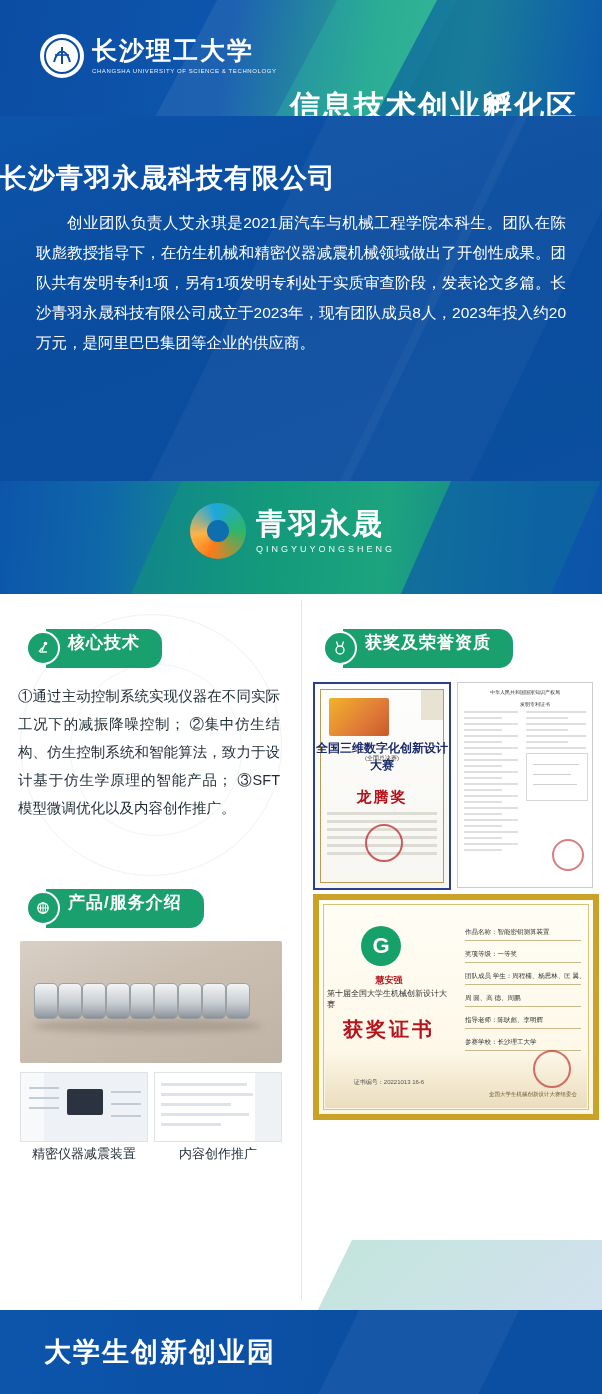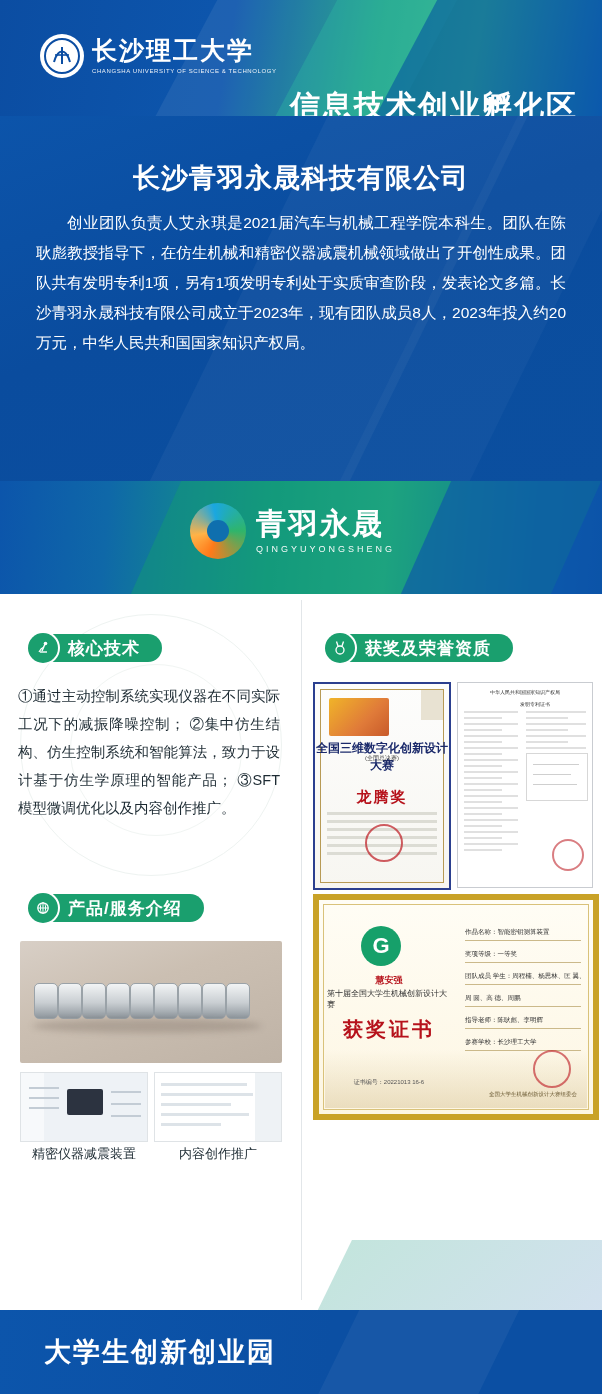--- a/index.html
+++ b/index.html
@@ -114,21 +114,20 @@
   .intro .sheen2 {
     position: absolute;
     top: -80px; left: 430px;
     width: 130px; height: 520px;
     background: rgba(255,255,255,0.03);
     transform: skewX(-26deg);
   }
   .company-name {
     position: absolute;
     top: 44px; left: 0; width: 602px;
-    text-align: center;
     color: #ffffff;
     font-size: 27px;
     font-weight: bold;
     letter-spacing: 1px;
   }
   .company-desc {
     position: absolute;
     top: 92px; left: 36px;
     width: 530px;
     color: #ffffff;
@@ -242,21 +241,21 @@
     align-items: center;
     justify-content: center;
     color: #ffffff;
     font-size: 15px;
     z-index: 2;
     box-shadow: 0 0 0 2px #ffffff;
   }
   .sec-pill {
     height: 28px;
     margin-left: -12px;
-    padding: 0 22px 0 22px;
+    padding: 0 22px 11px 22px;
     background: #1a9f6e;
     border-radius: 0 14px 14px 0;
     color: #ffffff;
     font-size: 17px;
     font-weight: bold;
     letter-spacing: 1px;
     display: flex;
     align-items: center;
   }
 
@@ -545,21 +544,21 @@
       </div>
     </div>
 
     <div class="header-title">信息技术创业孵化区</div>
   </div>
 
   <div class="intro">
     <div class="sheen"></div>
     <div class="sheen2"></div>
     <div class="company-name">长沙青羽永晟科技有限公司</div>
-    <div class="company-desc">创业团队负责人艾永琪是2021届汽车与机械工程学院本科生。团队在陈耿彪教授指导下，在仿生机械和精密仪器减震机械领域做出了开创性成果。团队共有发明专利1项，另有1项发明专利处于实质审查阶段，发表论文多篇。长沙青羽永晟科技有限公司成立于2023年，现有团队成员8人，2023年投入约20万元，中华人民共和国国家知识产权局。</div>
+    <div class="company-desc">创业团队负责人艾永琪是2021届汽车与机械工程学院本科生。团队在陈耿彪教授指导下，在仿生机械和精密仪器减震机械领域做出了开创性成果。团队共有发明专利1项，另有1项发明专利处于实质审查阶段，发表论文多篇。长沙青羽永晟科技有限公司成立于2023年，现有团队成员8人，2023年投入约20万元，是阿里巴巴集团等企业的供应商。</div>
   </div>
 
   <div class="brand-band">
     <div class="bshape1"></div>
     <div class="bshape2"></div>
     <div class="brand-logo">
       <div class="brand-circle"></div>
       <div class="brand-names">
         <div class="brand-cn">青羽永晟</div>
         <div class="brand-en">QINGYUYONGSHENG</div>

